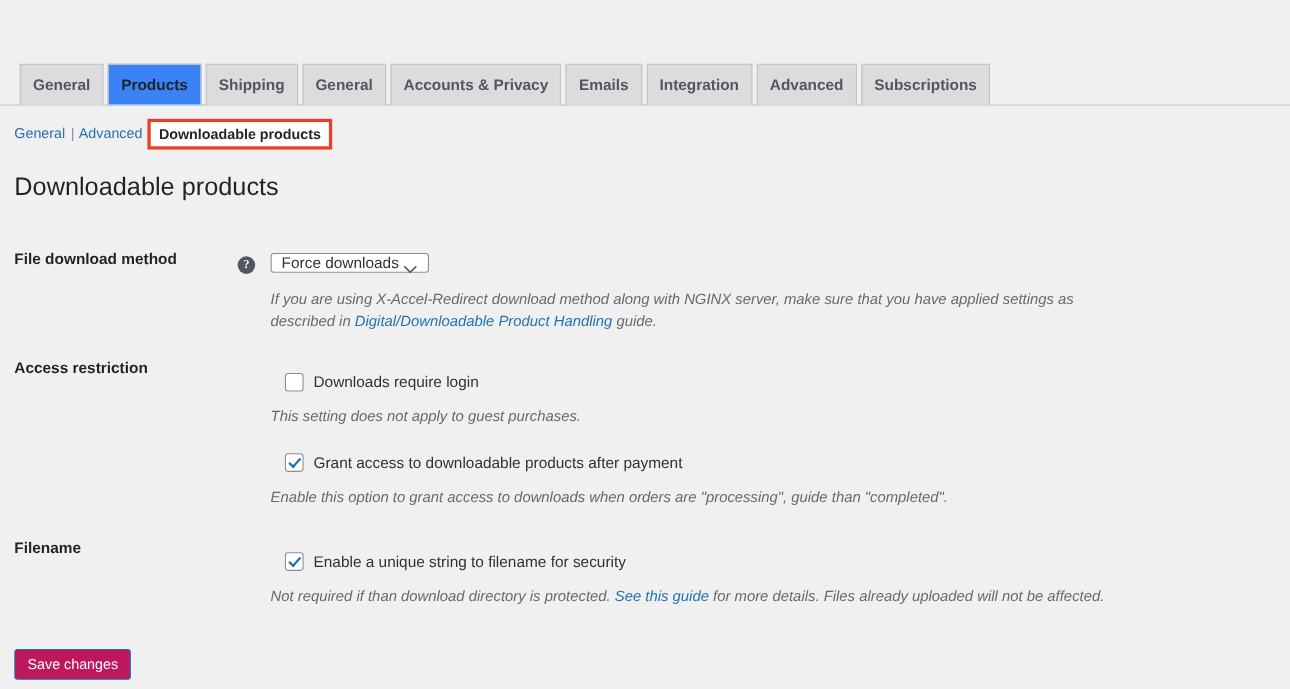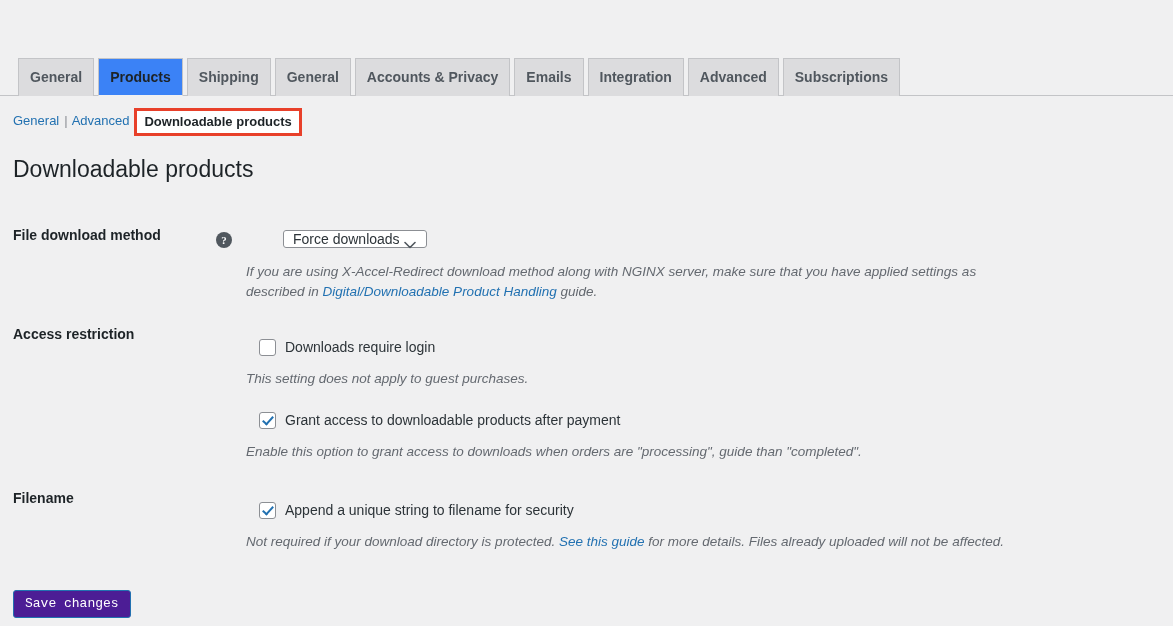--- a/index.html
+++ b/index.html
@@ -162,21 +162,21 @@
     background: #ffffff;
     border: 1px solid #8c8f94;
     border-radius: 3px;
     font-size: 14px;
     color: #2c3338;
     font-family: "Liberation Sans", sans-serif;
     line-height: 29px;
     position: relative;
     cursor: pointer;
   }
-  .select-wrap { position: relative; display: inline-block; margin-left: 37px; }
+  .select-wrap { position: relative; display: inline-block; }
   .select-chevron {
     position: absolute;
     right: 11px;
     top: 12px;
     pointer-events: none;
   }
 
   .description {
     font-style: italic;
     color: #646970;
@@ -230,26 +230,26 @@
   .cb-group-2 { margin-top: 22px; }
 
   
   .submit-wrap {
     position: absolute;
     left: 13px;
     top: 577px;
   }
   .button-primary {
     display: inline-block;
-    background: #4c1d95;
+    background: #be185d;
     border: 1px solid #2271b1;
     border-radius: 3px;
     color: #ffffff;
     font-size: 13px;
-    font-family: Liberation Mono, monospace;
+    font-family: Liberation Sans, sans-serif;
     line-height: 26px;
     height: 28px;
     padding: 0 11px;
     cursor: pointer;
     box-sizing: border-box;
   }
 </style>
 </head>
 <body>
 
@@ -298,23 +298,23 @@
         </label>
         <p class="description spacer-desc narrow">Enable this option to grant access to downloads when orders are "processing", guide than "completed".</p>
       </td>
     </tr>
 
     <tr>
       <th>Filename</th>
       <td class="help-cell"></td>
       <td>
         <label class="cb-label">
-          <span class="cb checked"></span><span>Append a unique string to filename for security</span>
+          <span class="cb checked"></span><span>Enable a unique string to filename for security</span>
         </label>
-        <p class="description spacer-desc narrow"><span>Not required if your download directory is protected. </span><a>See this guide</a><span> for more details. Files already uploaded will not be affected.</span></p>
+        <p class="description spacer-desc narrow"><span>Not required if than download directory is protected. </span><a>See this guide</a><span> for more details. Files already uploaded will not be affected.</span></p>
       </td>
     </tr>
 
   </tbody>
 </table>
 
 <p class="submit-wrap">
   <button class="button-primary">Save changes</button>
 </p>
 

